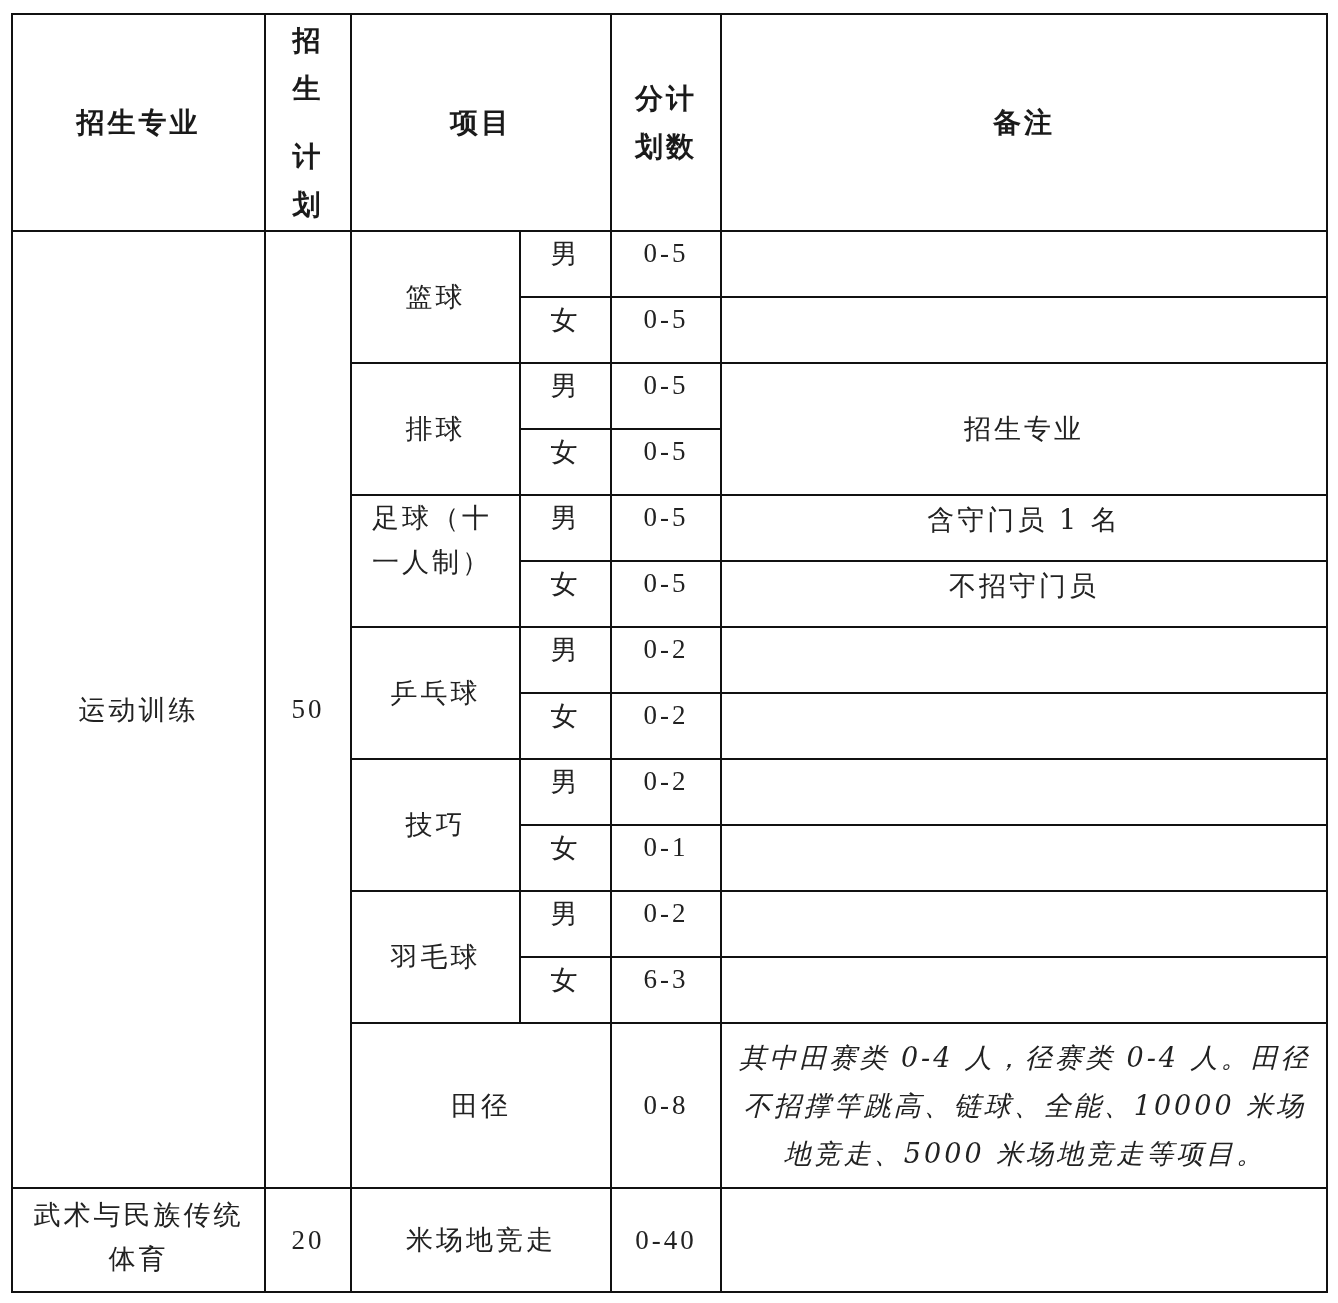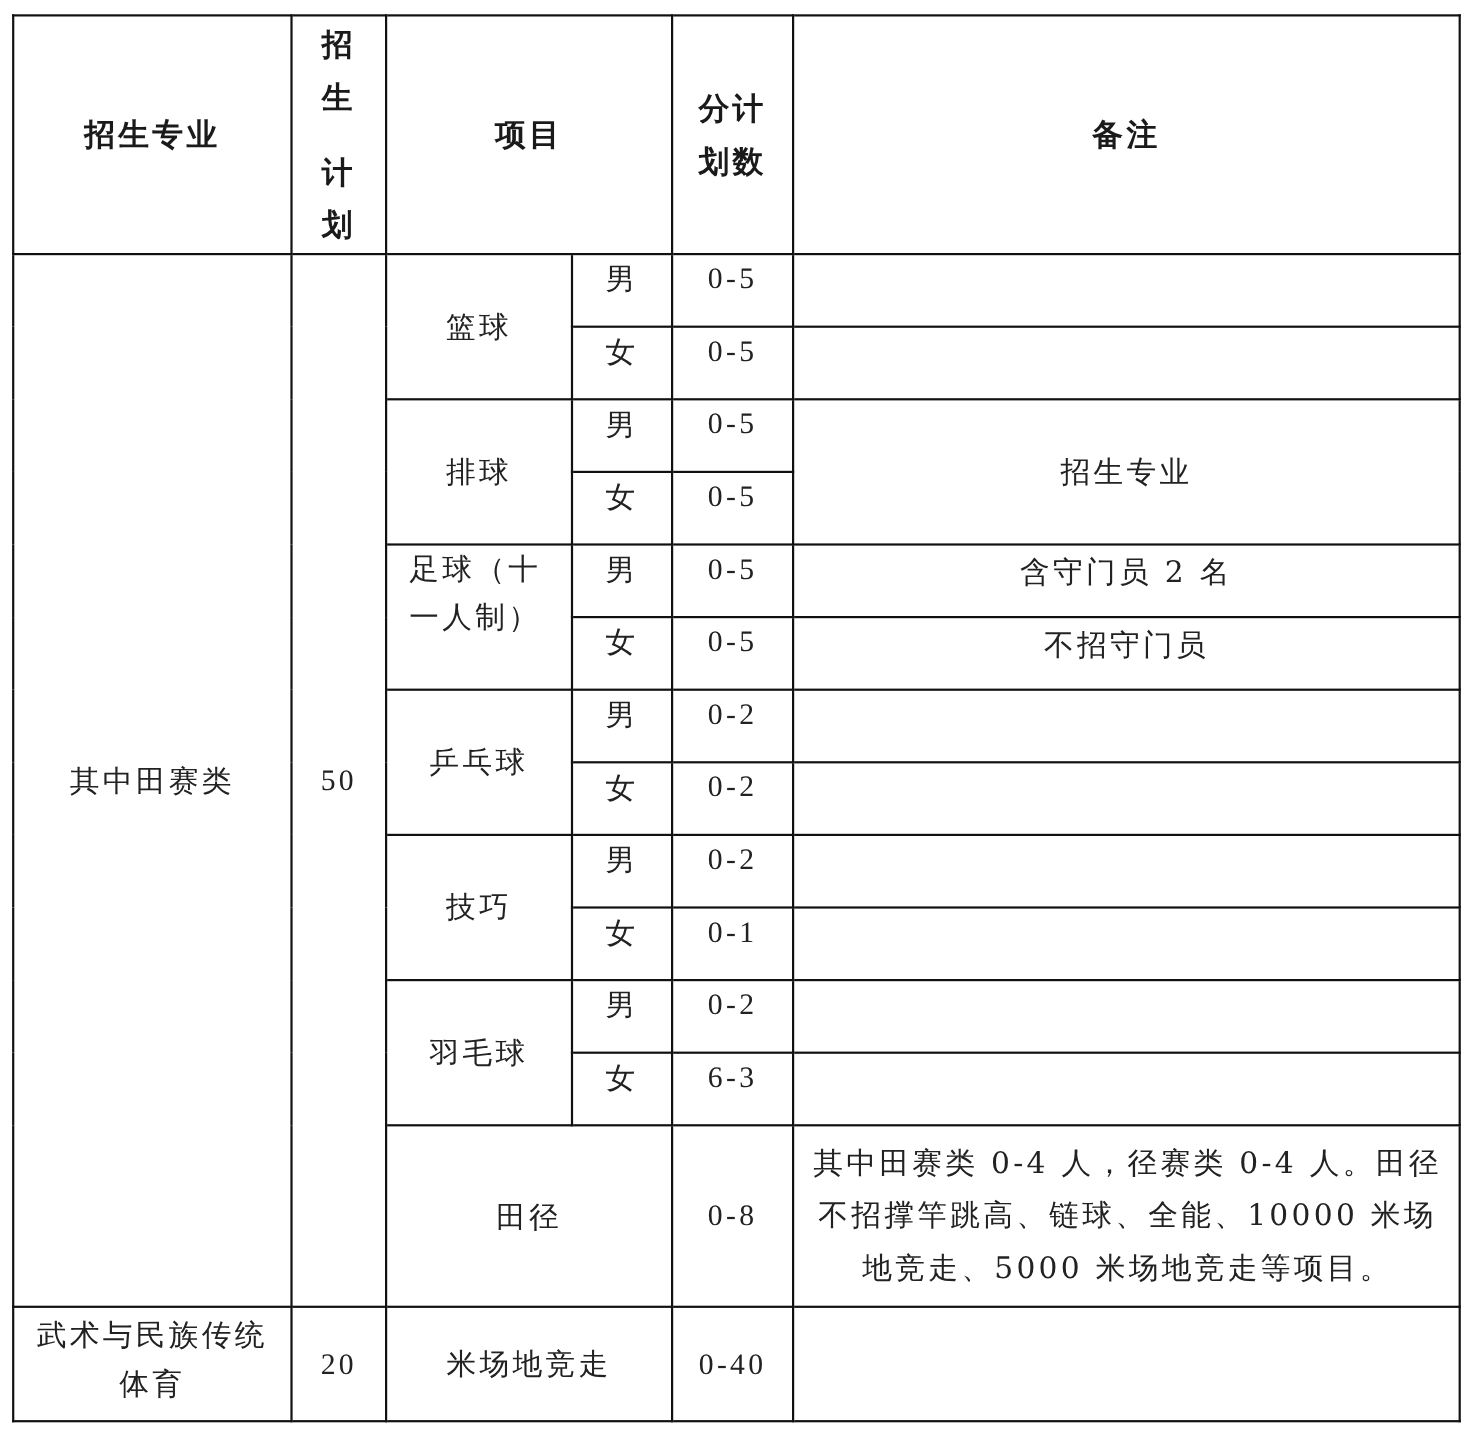--- a/index.html
+++ b/index.html
@@ -10,21 +10,21 @@
   table.plan td, table.plan th { border: 2px solid #111; text-align: center; vertical-align: middle;
                padding: 0; font-weight: normal; font-size: 27px; letter-spacing: 3px; }
   table.plan th { font-family: "DejaVu Sans", "Liberation Sans", sans-serif; font-weight: bold; font-size: 28px; color: #1a1a1a; }
   .hdr-row { height: 217px; }
   .sub-row { height: 66px; }
   .tj-row { height: 165px; }
   .last-row { height: 104px; }
   .num { font-family: "Liberation Serif", "DejaVu Serif", serif; font-size: 29px; letter-spacing: 1px; }
   .vert { line-height: 48px; }
   .vert span { display: block; }
-  .note-left { text-align: left; padding: 8px 14px 8px 16px !important; line-height: 48px; font-size: 27px; letter-spacing: 2px; }
+  .note-left { text-align: left; padding: 8px 14px 8px 16px !important; line-height: 48px; font-size: 27px; letter-spacing: 2px; font-style: italic; }
   .twoline { line-height: 44px; }
   .gender { vertical-align: top !important; padding-top: 4px !important; }
   .val { vertical-align: top !important; padding-top: 6px !important; margin-left: 14px; }
 </style>
 </head>
 <body>
 
 <table class="plan">
   <colgroup>
     <col style="width:253px">
@@ -45,21 +45,21 @@
     </th>
     <th colspan="2">项目</th>
     <th class="vert">
       <span>分计</span>
       <span>划数</span>
     </th>
     <th>备注</th>
   </tr>
 
   <tr class="sub-row">
-    <td rowspan="14">其中田赛类</td>
+    <td rowspan="14">运动训练</td>
     <td rowspan="14" class="num">50</td>
     <td rowspan="2">篮球</td>
     <td class="gender">男</td>
     <td class="num val">0-5</td>
     <td></td>
   </tr>
   <tr class="sub-row">
     <td class="gender">女</td>
     <td class="num val">0-5</td>
     <td></td>
@@ -76,21 +76,21 @@
     <td class="num val">0-5</td>
   </tr>
 
   <tr class="sub-row">
     <td rowspan="2" class="twoline" style="vertical-align:top;text-align:left;padding-left:20px;">
       <div>足球（十</div>
       <div>一人制）</div>
     </td>
     <td class="gender">男</td>
     <td class="num val">0-5</td>
-    <td class="val">含守门员 2 名</td>
+    <td class="val">含守门员 1 名</td>
   </tr>
   <tr class="sub-row">
     <td class="gender">女</td>
     <td class="num val">0-5</td>
     <td class="val">不招守门员</td>
   </tr>
 
   <tr class="sub-row">
     <td rowspan="2">乒乓球</td>
     <td class="gender">男</td>

